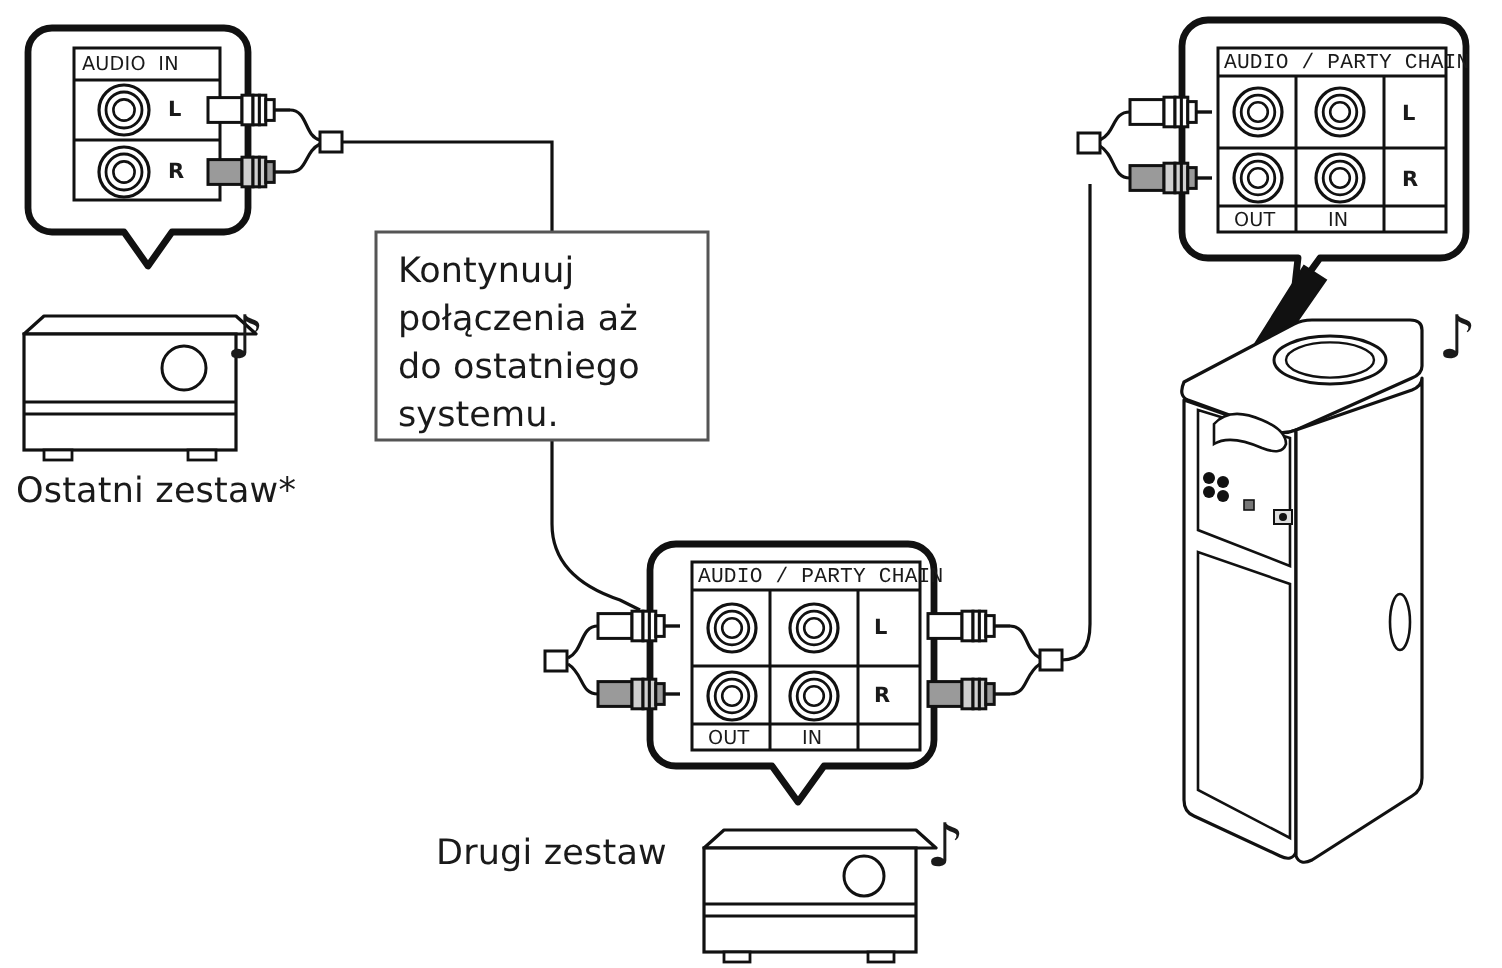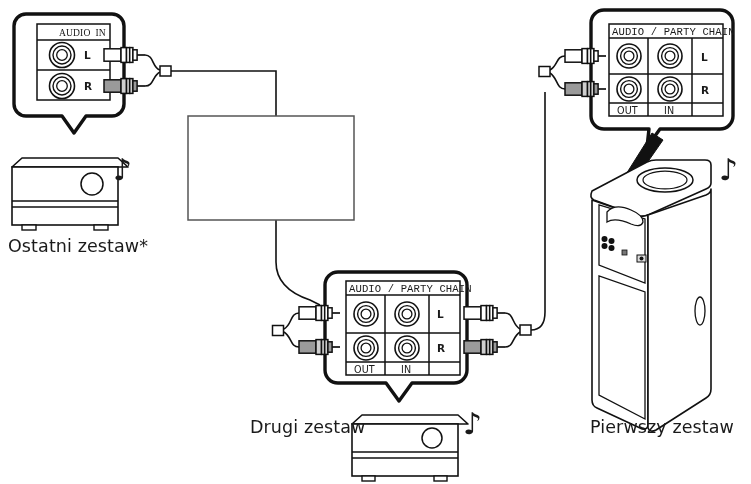--- a/index.html
+++ b/index.html
@@ -198,39 +198,42 @@
       <circle cx="611.5" cy="241" r="3" fill="#111"></circle>
       <circle cx="604.5" cy="246" r="3" fill="#111"></circle>
       <circle cx="611.5" cy="248" r="3" fill="#111"></circle>
       <rect x="622" y="250" width="5" height="5" fill="#777" stroke="#111" stroke-width=".8"></rect>
       <rect x="637" y="255" width="9" height="7" fill="#ddd" stroke="#111" stroke-width="1"></rect>
       <circle cx="641.5" cy="258.5" r="2" fill="#111"></circle>
     </g>
   </g>
 </svg>
 
-<div class="jack-cap" style="left:59px;top:27px;font-family:Liberation Serif, serif;">AUDIO  IN</div>
+<div class="jack-cap" style="left:41px;top:27px;">AUDIO  IN</div>
 <div class="lr" style="left:84px;top:49px;">L</div>
 <div class="lr" style="left:84px;top:80px;">R</div>
 
 <div class="lbl sys-label" style="left:8px;top:238px;">Ostatni zestaw*</div>
 <div class="note" style="left:113px;top:155px;">♪</div>
 
+<div class="callout-text" style="left:199px;top:124px;width:150px;">Kontynuuj
+połączenia aż
+do ostatniego
+systemu.</div>
 
 <div class="jack-cap big" style="left:349px;top:283px;">AUDIO / PARTY CHAIN</div>
 <div class="lr" style="left:437px;top:308px;">L</div>
 <div class="lr" style="left:437px;top:342px;">R</div>
 <div class="jack-cap" style="left:354px;top:364px;">OUT</div>
 <div class="jack-cap" style="left:401px;top:364px;">IN</div>
 
-<div class="lbl sys-label" style="left:218px;top:419px;margin-left:32px;">Drugi zestaw</div>
+<div class="lbl sys-label" style="left:218px;top:419px;">Drugi zestaw</div>
 <div class="note" style="left:463px;top:409px;">♪</div>
 
 <div class="jack-cap big" style="left:612px;top:26px;">AUDIO / PARTY CHAIN</div>
 <div class="lr" style="left:701px;top:51px;">L</div>
 <div class="lr" style="left:701px;top:84px;">R</div>
 <div class="jack-cap" style="left:617px;top:105px;">OUT</div>
 <div class="jack-cap" style="left:664px;top:105px;">IN</div>
 
-<div class="lbl sys-label" style="left:590px;top:419px;">Pierwszy zestaw</div>
 <div class="note" style="left:719px;top:155px;">♪</div>
 
 </div>
 
 </body></html>

